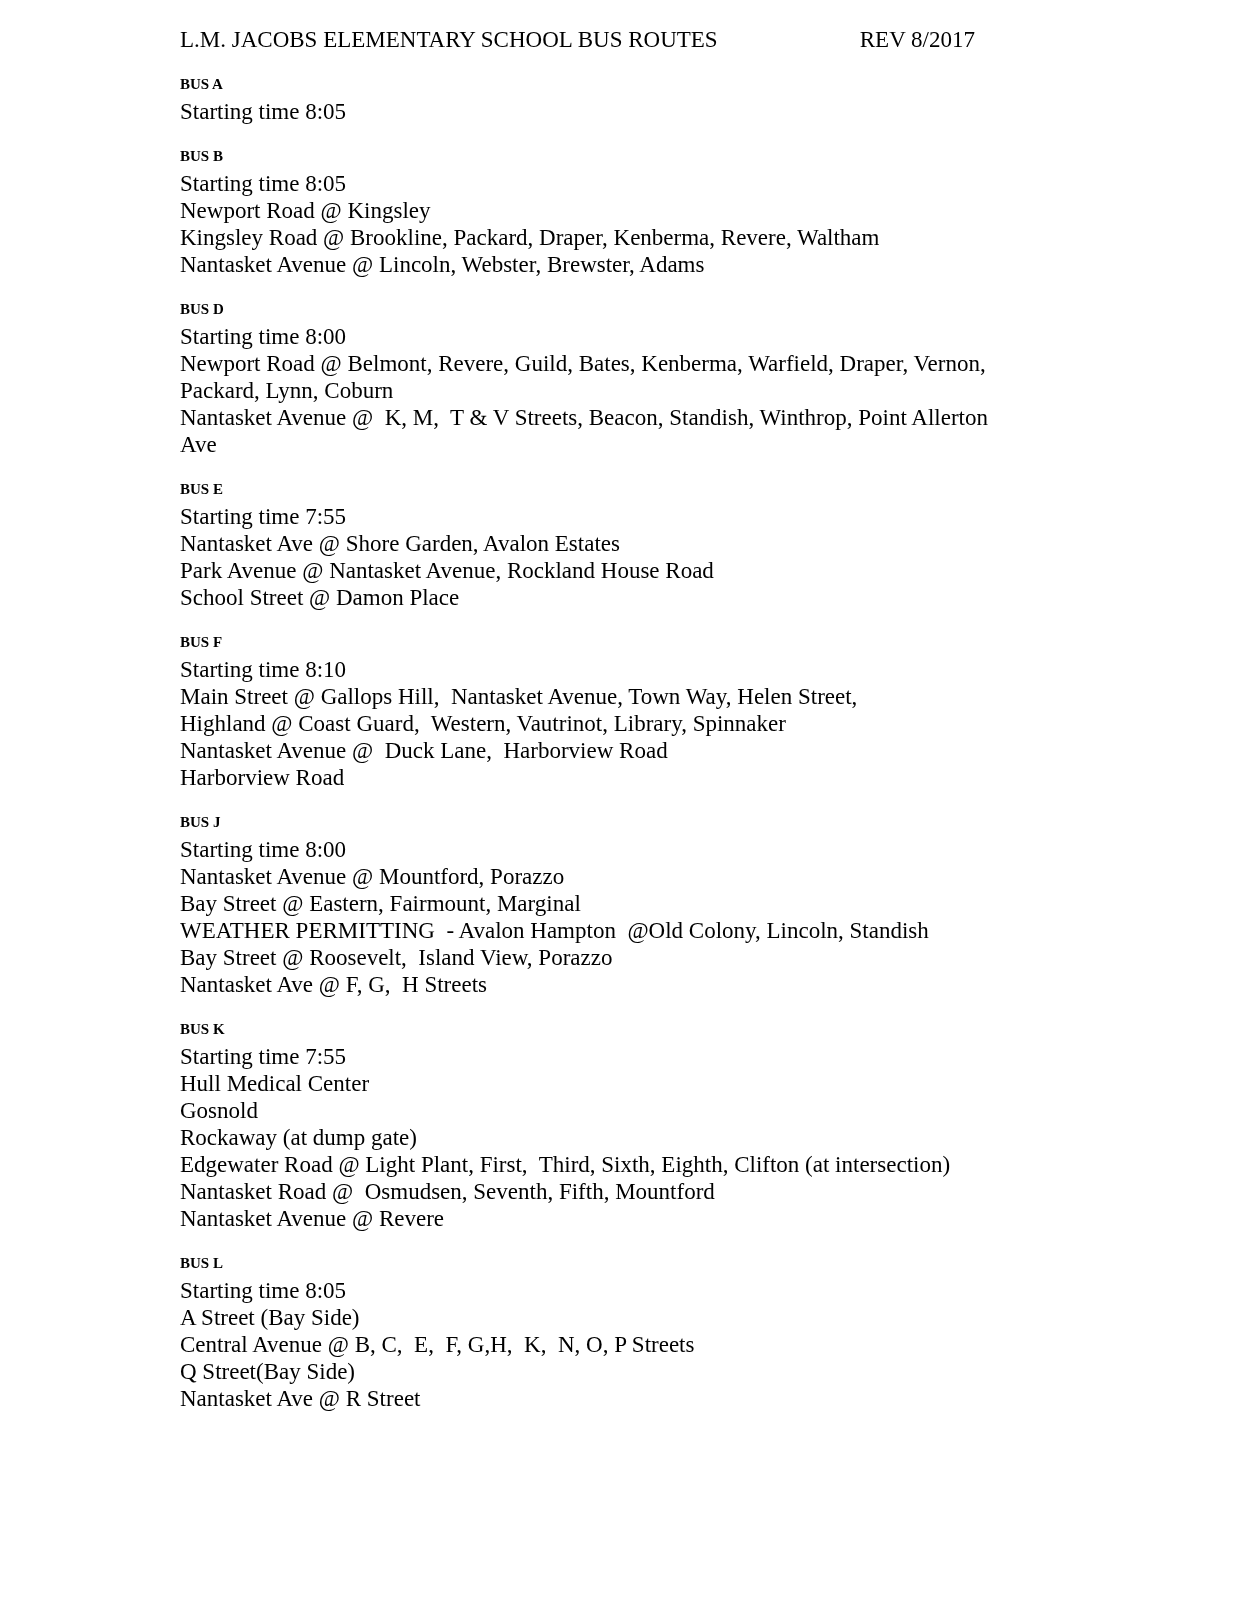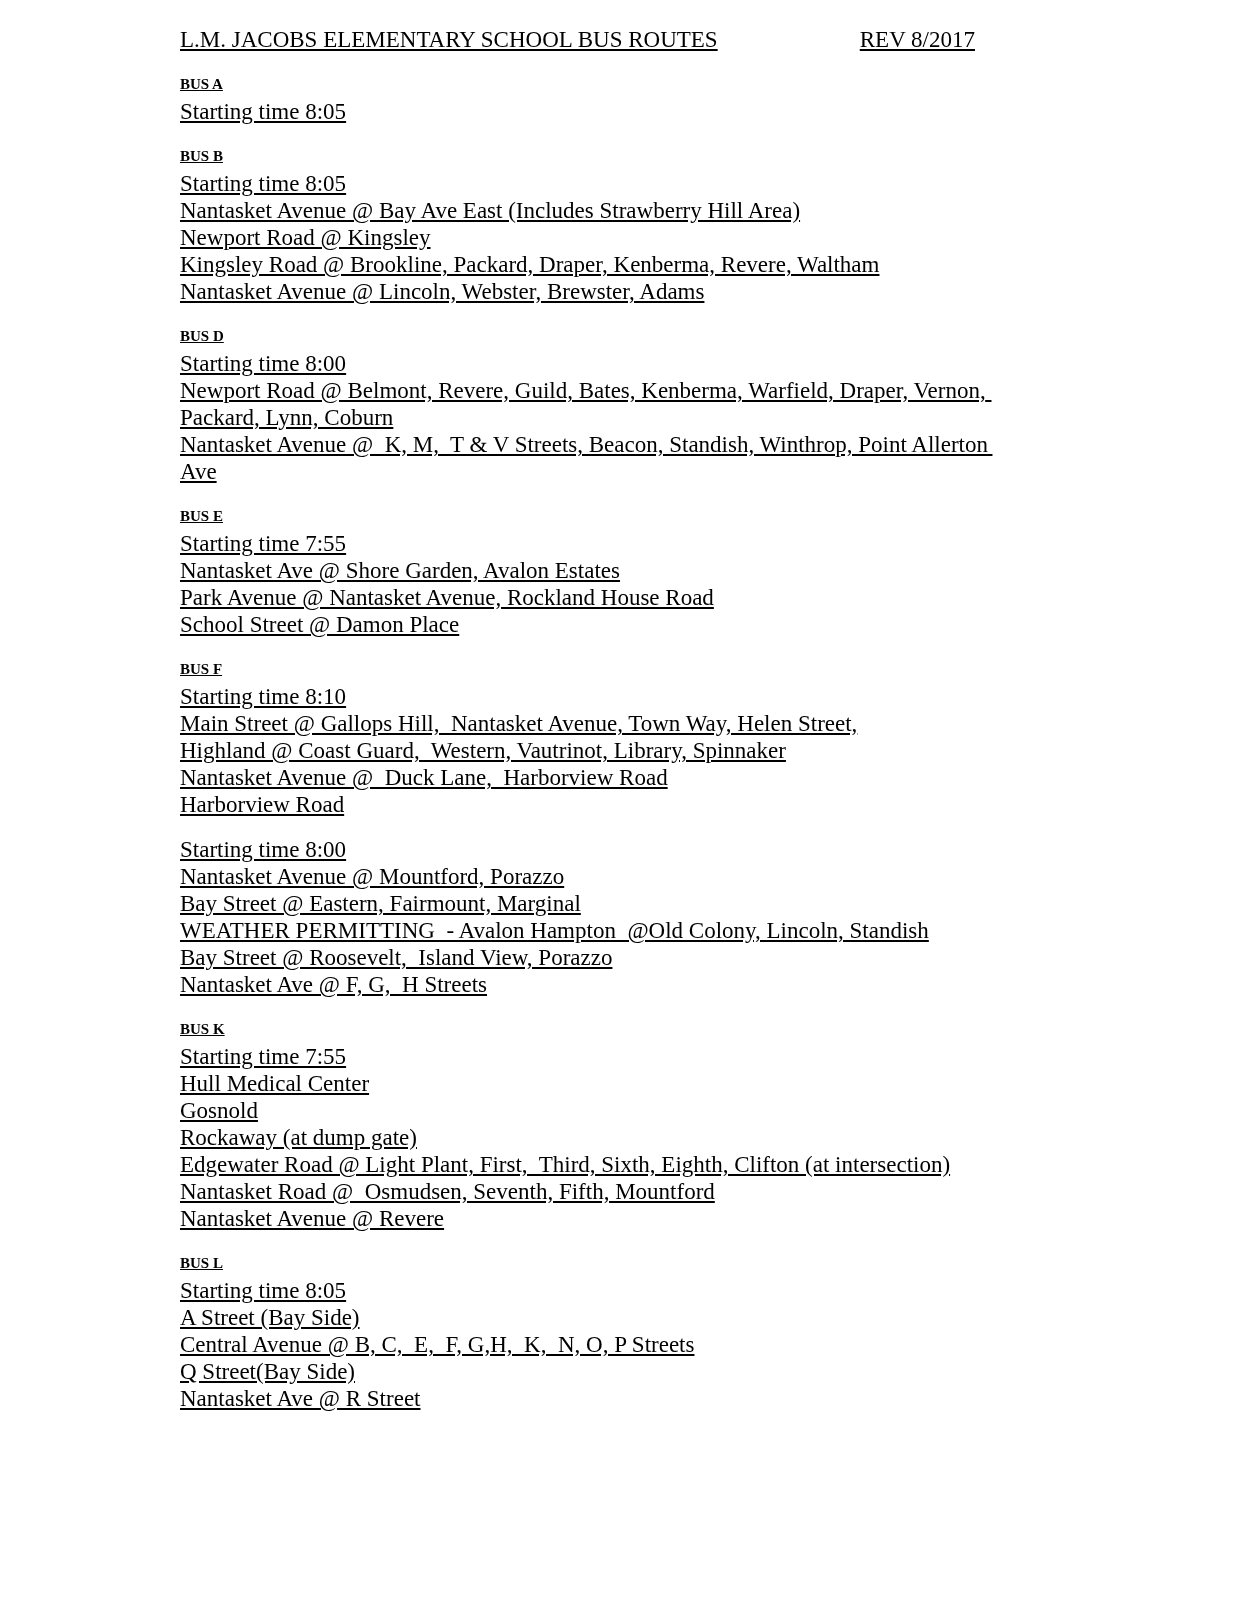--- a/index.html
+++ b/index.html
@@ -14,21 +14,20 @@
     color: #000000;
     font-family: "Liberation Serif", serif;
     font-size: 23px;
     line-height: 27px;
   }
   .page {
     width: 1135px;
     min-height: 1600px;
     padding: 26px 0 40px 180px;
     background: #ffffff;
-    text-decoration: underline;
   }
   .doc-header {
     display: flex;
     align-items: baseline;
     width: 845px;
     margin-bottom: 16px;
   }
   .doc-title {
     font-size: 23px;
     font-weight: normal;
@@ -67,21 +66,20 @@
   <main id="bus-sections">
   <section class="bus">
     <h2 class="bus-name">BUS A</h2>
     <p class="route-line">Starting time 8:05</p>
   </section>
 
   <section class="bus">
     <h2 class="bus-name">BUS B</h2>
     <p class="route-line">Starting time 8:05</p>
     <div class="routes">
-          <p class="route-line">Nantasket Avenue @ Bay Ave East (Includes Strawberry Hill Area)</p>
           <p class="route-line">Newport Road @ Kingsley</p>
           <p class="route-line">Kingsley Road @ Brookline, Packard, Draper, Kenberma, Revere, Waltham</p>
           <p class="route-line">Nantasket Avenue @ Lincoln, Webster, Brewster, Adams</p>
         </div>
   </section>
 
   <section class="bus">
     <h2 class="bus-name">BUS D</h2>
     <p class="route-line">Starting time 8:00</p>
     <div class="routes">
@@ -105,20 +103,21 @@
     <p class="route-line">Starting time 8:10</p>
     <div class="routes">
           <p class="route-line">Main Street @ Gallops Hill,  Nantasket Avenue, Town Way, Helen Street,</p>
           <p class="route-line">Highland @ Coast Guard,  Western, Vautrinot, Library, Spinnaker</p>
           <p class="route-line">Nantasket Avenue @  Duck Lane,  Harborview Road</p>
           <p class="route-line">Harborview Road</p>
         </div>
   </section>
 
   <section class="bus">
+    <h2 class="bus-name">BUS J</h2>
     <p class="route-line">Starting time 8:00</p>
     <div class="routes">
           <p class="route-line">Nantasket Avenue @ Mountford, Porazzo</p>
           <p class="route-line">Bay Street @ Eastern, Fairmount, Marginal</p>
           <p class="route-line">WEATHER PERMITTING  - Avalon Hampton  @Old Colony, Lincoln, Standish</p>
           <p class="route-line">Bay Street @ Roosevelt,  Island View, Porazzo</p>
           <p class="route-line">Nantasket Ave @ F, G,  H Streets</p>
         </div>
   </section>
 

